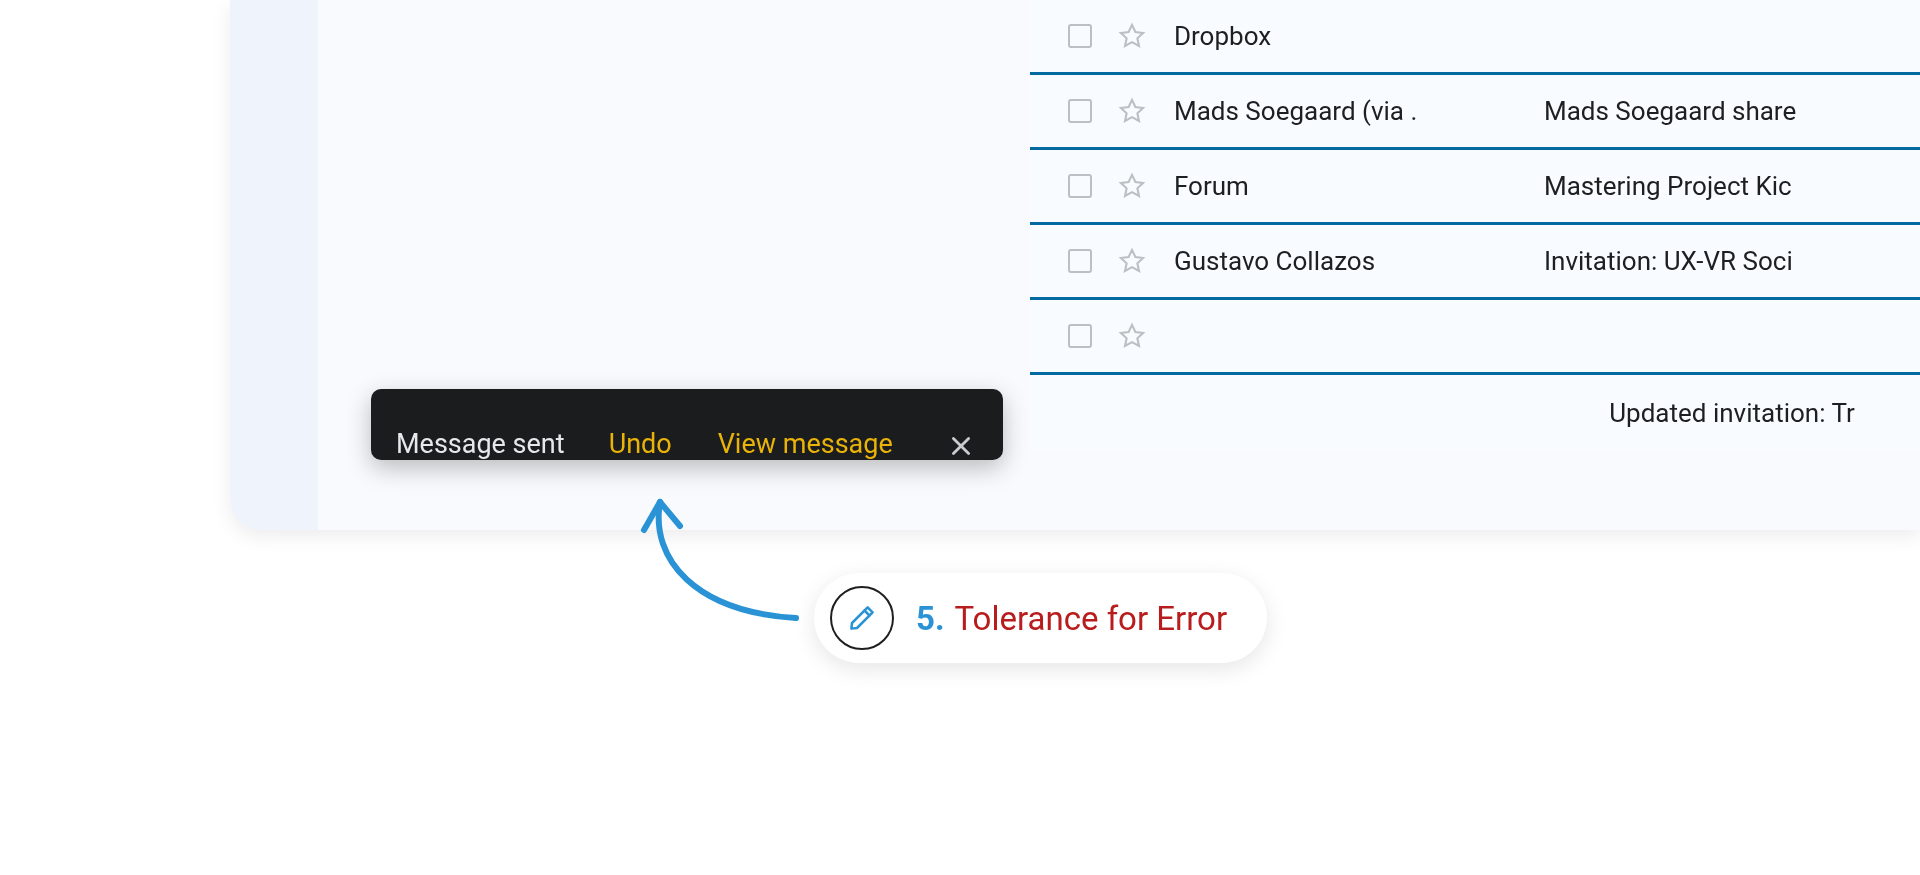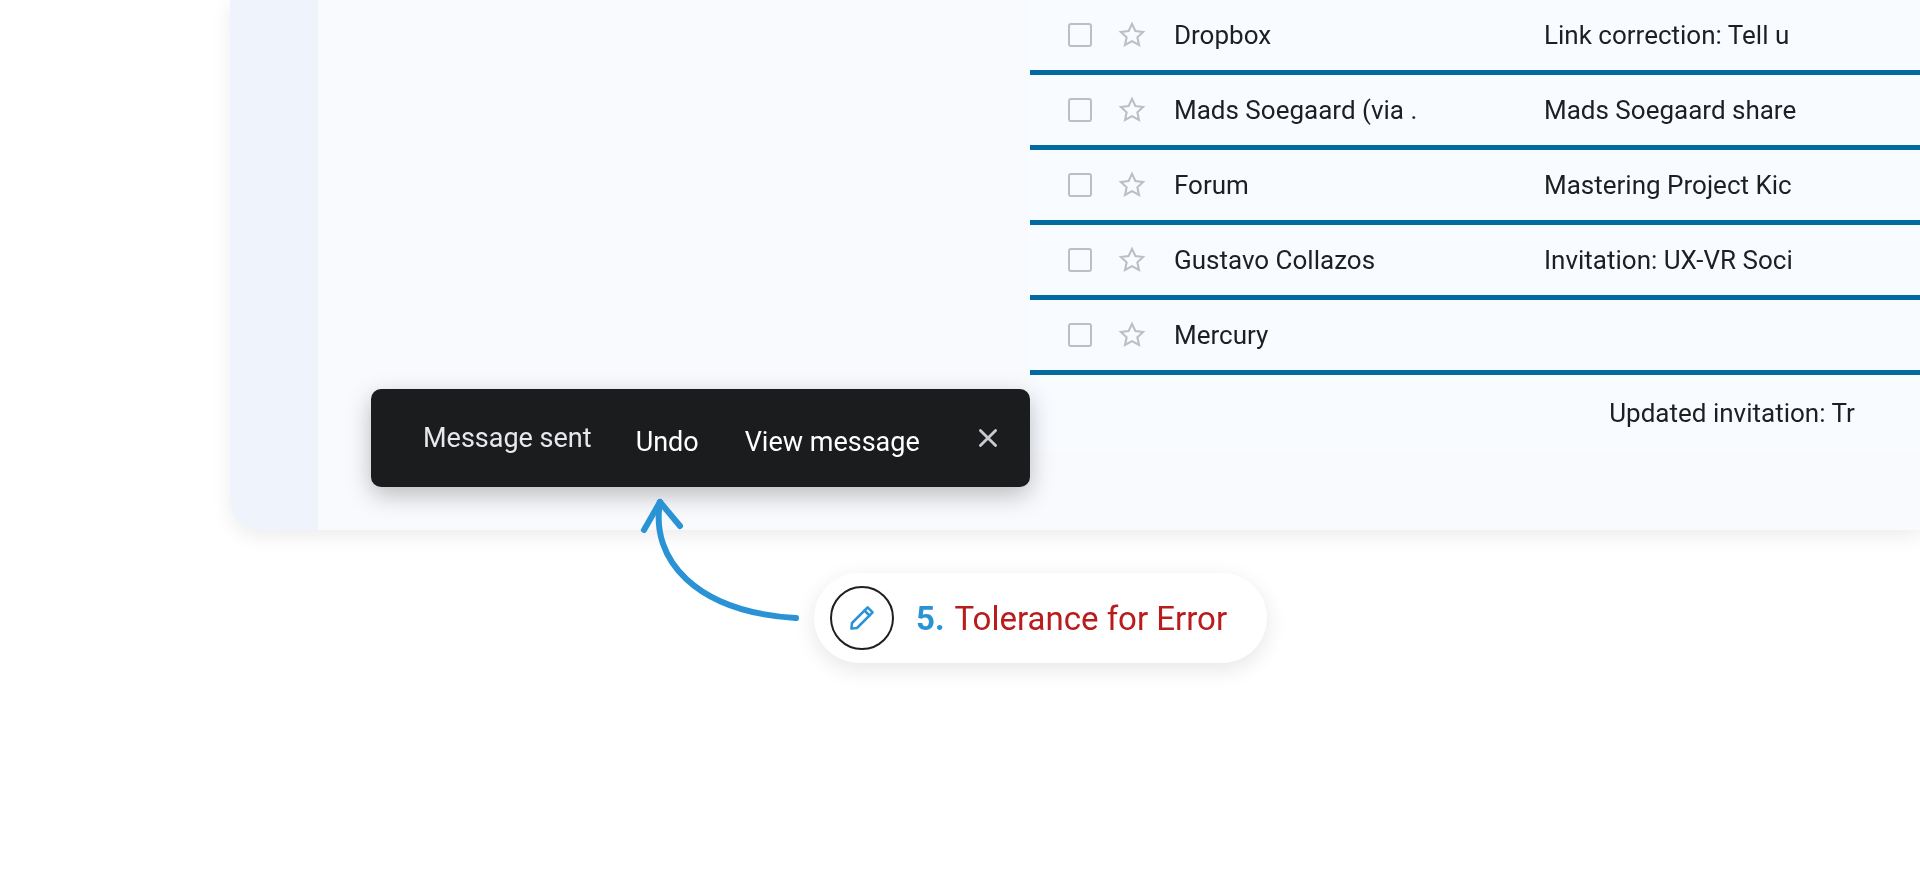--- a/index.html
+++ b/index.html
@@ -37,21 +37,21 @@
     .email-list {
       position: absolute;
       top: 0;
       left: 800px;
       width: 890px;
     }
     .email-row {
       display: flex;
       align-items: center;
       height: 75px;
-      border-bottom: 5px solid #0369a1;
+      border-bottom: 3px solid #0369a1;
       background: #f8fbff;
       padding-left: 38px;
     }
     .email-row.last-visible {
       border-bottom: none;
       justify-content: center;
     }
     .checkbox {
       width: 24px;
       height: 24px;
@@ -88,36 +88,36 @@
       color: #1d1f21;
       font-weight: 430;
       white-space: nowrap;
       overflow: hidden;
       padding-left: 10px;
     }
     .toast {
       position: absolute;
       top: 389px;
       left: 371px;
-      height: 98px;
+      height: 71px;
       background: #1b1c1e;
       border-radius: 10px;
       display: flex;
-      align-items: center;
-      padding: 0 28px 0 52px;
+      align-items: flex-end;
+      padding: 0 28px 0 25px;
       box-shadow: 0 8px 24px rgba(0,0,0,0.25);
     }
     .toast-text {
       color: #e6e8eb;
       font-size: 27px;
       font-weight: 400;
       margin-right: 44px;
     }
     .toast-action {
-      color: #ffffff;
+      color: #eab308;
       font-size: 27px;
       font-weight: 450;
       margin-right: 46px;
       cursor: pointer;
       margin-top: 8px;
     }
     .toast-close {
       width: 28px;
       height: 28px;
       display: flex;
@@ -190,21 +190,20 @@
   <div class="email-list">
 
     <div class="email-row">
       <span class="checkbox"></span>
       <span class="star">
         <svg viewBox="0 0 24 24" fill="none" stroke="#bcc0c3" stroke-width="1.8">
             <path d="M12 2.5 L14.9 8.6 L21.5 9.4 L16.6 14 L18 20.6 L12 17.3 L6 20.6 L7.4 14 L2.5 9.4 L9.1 8.6 Z"></path>
           </svg>
       </span>
       <span class="sender">Dropbox</span>
-      <span class="subject">Link correction: Tell u</span>
     </div>
 
     <div class="email-row">
       <span class="checkbox"></span>
       <span class="star">
         <svg viewBox="0 0 24 24" fill="none" stroke="#bcc0c3" stroke-width="1.8">
             <path d="M12 2.5 L14.9 8.6 L21.5 9.4 L16.6 14 L18 20.6 L12 17.3 L6 20.6 L7.4 14 L2.5 9.4 L9.1 8.6 Z"></path>
           </svg>
       </span>
       <span class="sender">Mads Soegaard (via .</span>
@@ -233,21 +232,20 @@
       <span class="subject">Invitation: UX-VR Soci</span>
     </div>
 
     <div class="email-row">
       <span class="checkbox"></span>
       <span class="star">
         <svg viewBox="0 0 24 24" fill="none" stroke="#bcc0c3" stroke-width="1.8">
             <path d="M12 2.5 L14.9 8.6 L21.5 9.4 L16.6 14 L18 20.6 L12 17.3 L6 20.6 L7.4 14 L2.5 9.4 L9.1 8.6 Z"></path>
           </svg>
       </span>
-      <span class="sender">Mercury</span>
     </div>
 
 
     <div class="email-row last-visible">
       <span class="checkbox" style="visibility:hidden"></span>
       <span class="star" style="visibility:hidden">
         <svg viewBox="0 0 24 24" fill="none" stroke="#bcc0c3" stroke-width="1.8">
             <path d="M12 2.5 L14.9 8.6 L21.5 9.4 L16.6 14 L18 20.6 L12 17.3 L6 20.6 L7.4 14 L2.5 9.4 L9.1 8.6 Z"></path>
           </svg>
       </span>

